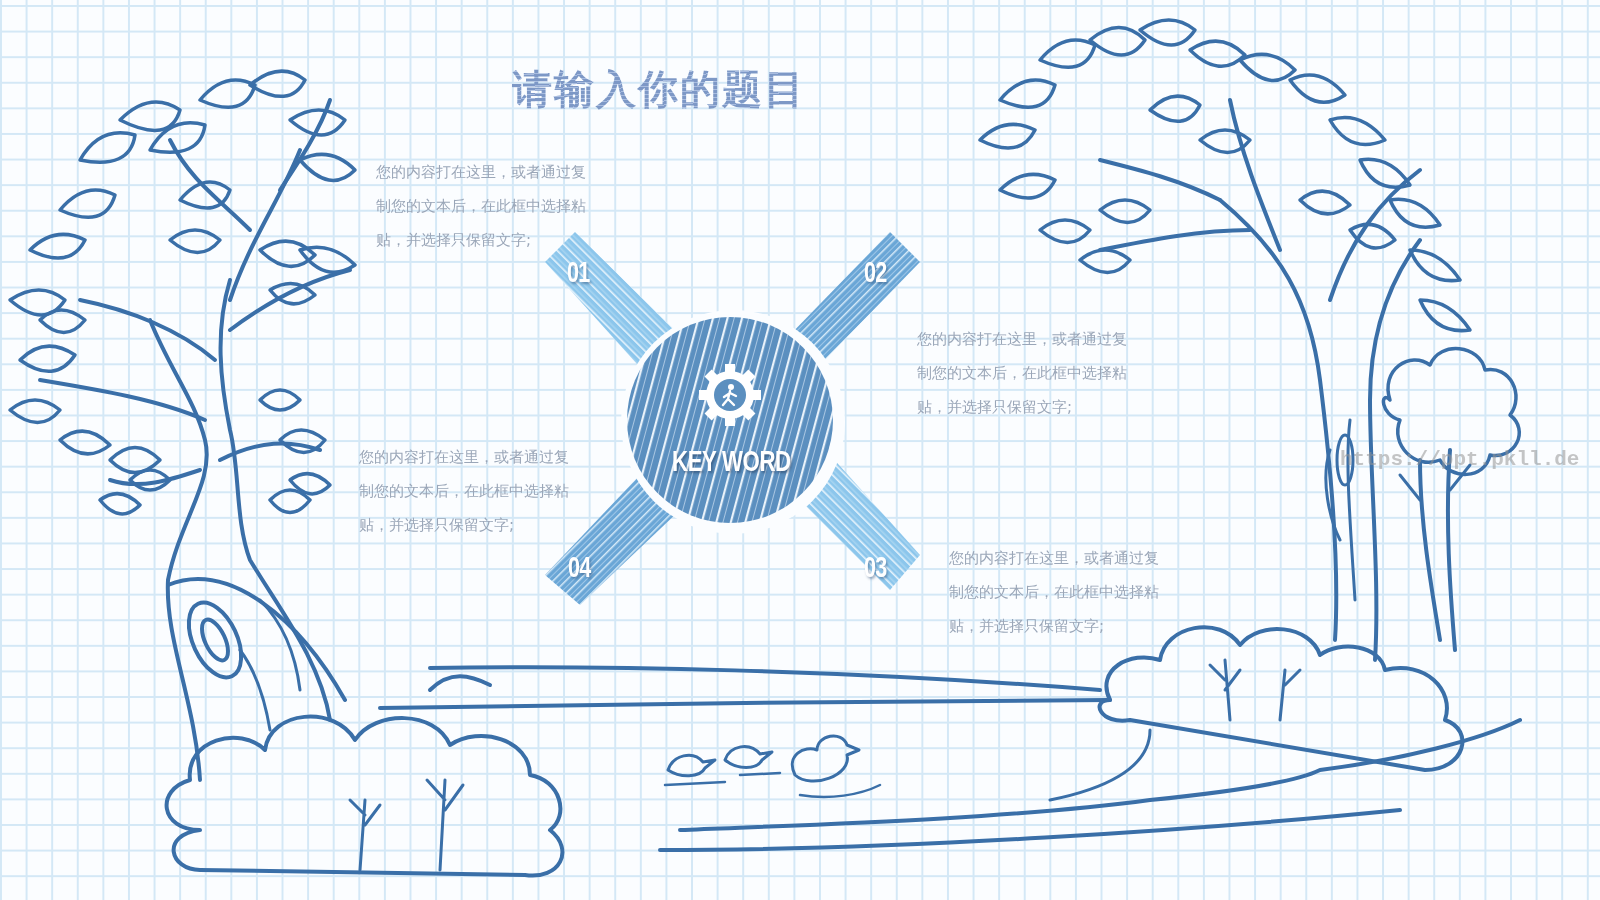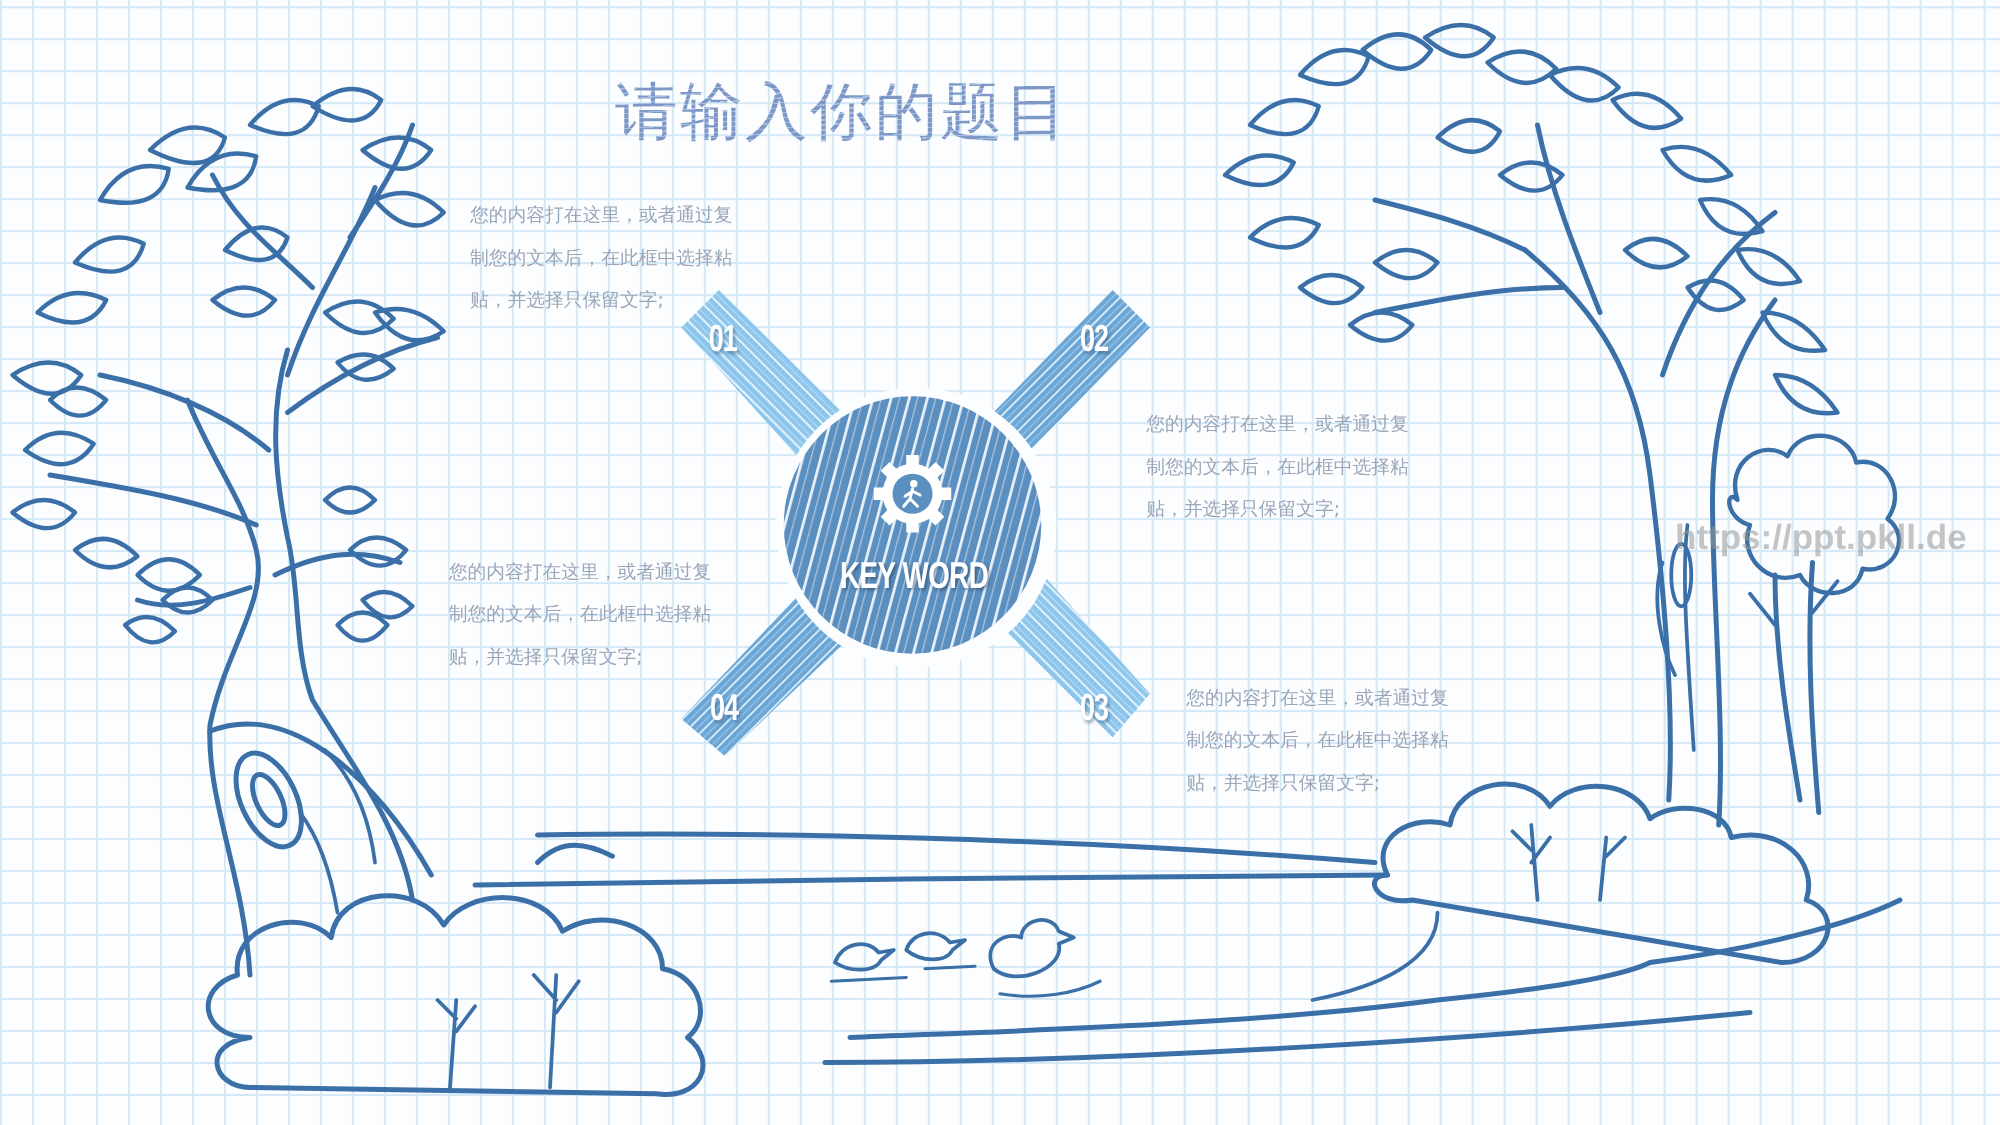--- a/index.html
+++ b/index.html
@@ -8,22 +8,22 @@
       background-color: #fbfdff;
       background-image:
         linear-gradient(to right, #d4e8f6 1.5px, transparent 1.5px),
         linear-gradient(to bottom, #d4e8f6 1.5px, transparent 1.5px);
       background-size: 25.6px 25.6px;
       background-position: 0 5px;
       font-family: "DejaVu Sans", sans-serif;
     }
     .scene { position: absolute; left: 0; top: 0; width: 1600px; height: 900px; }
     .title {
-      position: absolute; left: 492px; top: 56px; width: 390px; height: 66px;
-      font-size: 50px; font-weight: normal; letter-spacing: 2px;
+      position: absolute; left: 512px; top: 56px; width: 390px; height: 66px;
+      font-size: 40px; font-weight: bold; letter-spacing: 2px;
       color: #8ba4cc; line-height: 66px; white-space: nowrap;
       background: repeating-linear-gradient(176deg, #7d98c6 0 3px, #a9bde0 3px 4px);
       -webkit-background-clip: text; background-clip: text;
       -webkit-text-fill-color: transparent;
     }
     .desc {
       position: absolute; width: 240px;
       font-size: 15px; line-height: 34px; color: #9aa6b8;
       white-space: pre-line;
     }
@@ -36,23 +36,23 @@
     }
     .keyword {
       position: absolute; left: 672px; top: 444px; width: 190px;
       font-family: "Liberation Sans", sans-serif; font-weight: bold;
       font-size: 30px; color: #ffffff; white-space: nowrap;
       transform: scaleX(0.74); transform-origin: left top;
       text-shadow: 2px 2px 3px rgba(30,50,80,0.5);
       letter-spacing: -0.5px;
     }
     .watermark {
-      position: absolute; left: 1340px; top: 414px;
-      font-family: Liberation Sans, sans-serif; font-weight: bold;
-      font-size: 28px; color: rgba(150,150,150,0.55); white-space: nowrap;
+      position: absolute; left: 1340px; top: 448px;
+      font-family: Liberation Mono, monospace; font-weight: bold;
+      font-size: 21px; color: rgba(150,150,150,0.55); white-space: nowrap;
     }
   </style>
 </head>
 <body>
 
 <svg class="scene" viewBox="0 0 1600 900" xmlns="http://www.w3.org/2000/svg">
   <defs>
     <pattern id="hatchLight" patternUnits="userSpaceOnUse" width="9" height="9" patternTransform="rotate(-45)">
       <rect width="9" height="9" fill="#8cc6ec"></rect>
       <rect x="0" y="0" width="1.6" height="9" fill="#e6f3fc"></rect>

